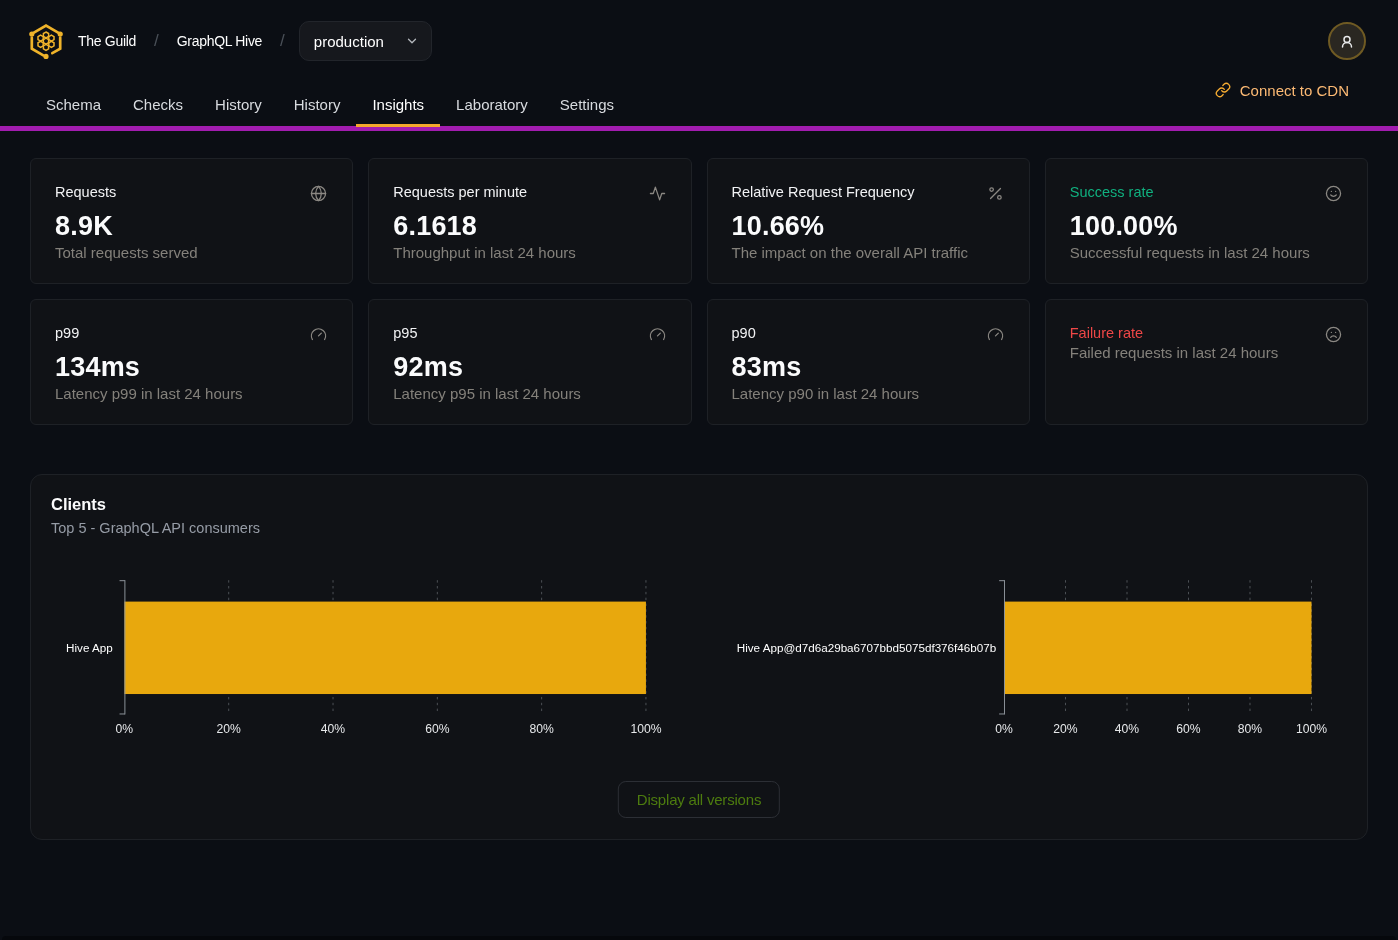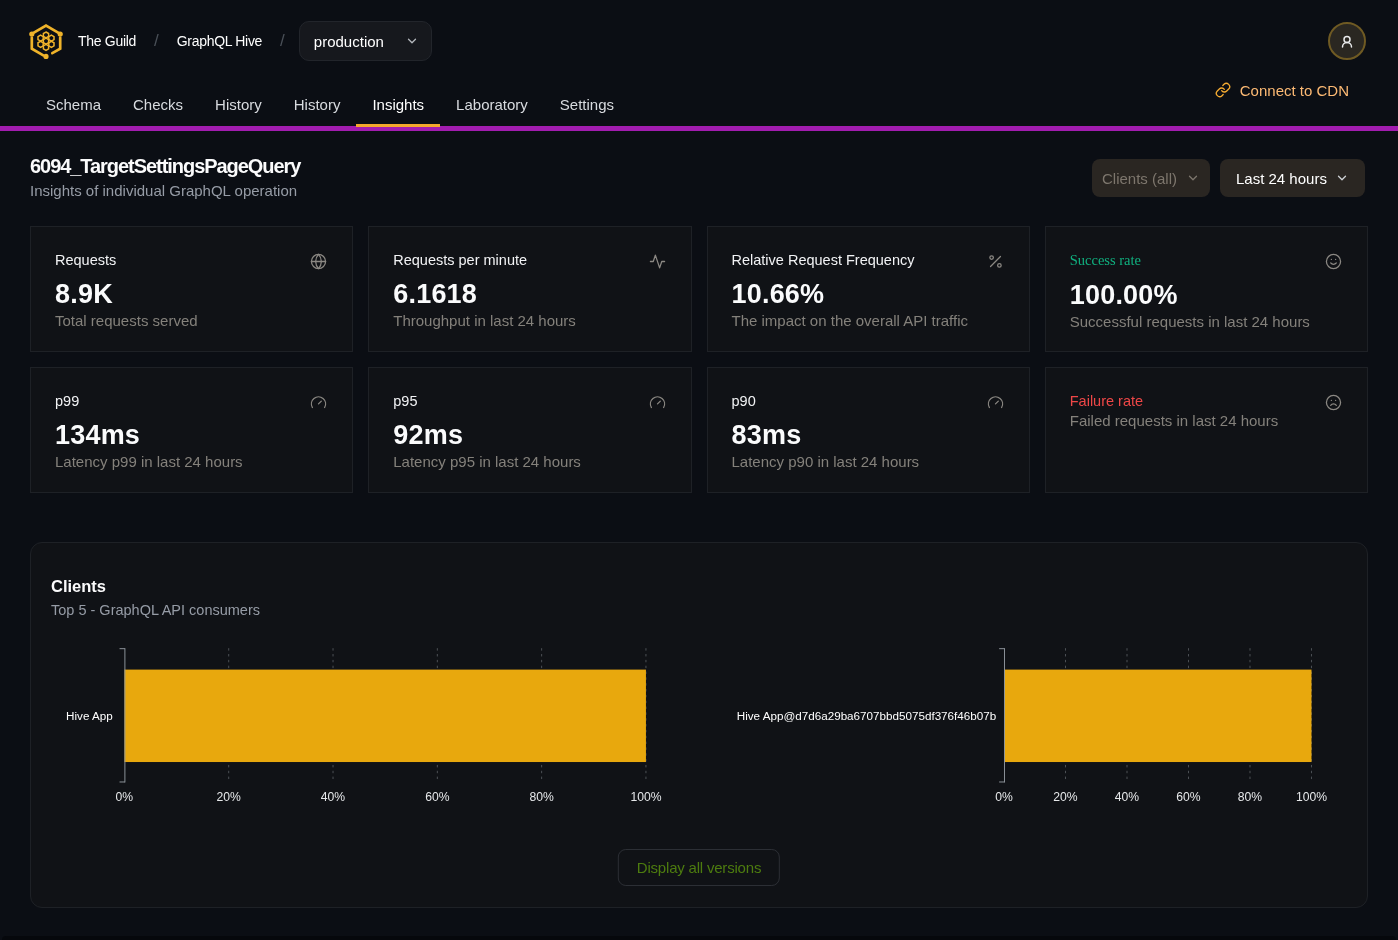--- a/index.html
+++ b/index.html
@@ -46,33 +46,33 @@
   .fbtn {
     height:38px; display:flex; align-items:center; justify-content:space-between;
     background:#2a2622; border-radius:8px; font-size:15px; font-weight:500; color:#fff;
   }
   .fbtn.w1 { width:118px; padding:0 10px; }
   .fbtn.w2 { width:145px; padding:0 16px; }
   .fbtn.disabled { color:#7d766d; }
   
   .grid { display:grid; grid-template-columns:repeat(4,1fr); gap:15px 15px; margin-top:27px; }
   .card {
-    background:#101216; border:1px solid #1e2126; border-radius:0;
+    background:#101216; border:1px solid #1e2126; border-radius:6px;
     height:126px; padding:25px 24px 0 24px; position:relative;
   }
   .card .ctitle { font-size:14.5px; color:#f2f3f5; }
-  .card .ctitle.green { color:#10b07f;font-family:Liberation Serif, serif; }
+  .card .ctitle.green { color:#10b07f; }
   .card .ctitle.red { color:#ee4747; }
   .card .cicon { position:absolute; top:26px; right:25px; color:#8b8883; }
   .card .cval { font-size:27px; font-weight:700; color:#fafbfc; line-height:30px; margin-top:11px; letter-spacing:0.2px; }
   .card .csub { font-size:15px; color:#84817b; margin-top:3px; }
   
   .clients {
     margin-top:49px; height:366px; background:#101216; border:1px solid #1e2126; border-radius:12px;
-    padding:34px 20px 0 20px; position:relative;
+    padding:20px 20px 0 20px; position:relative;
   }
   .clients h2 { font-size:16.5px; font-weight:700; color:#fbfbfc; }
   .clients .sub { font-size:14.5px; color:#969ca6; margin-top:6px; }
   .charts { position:absolute; left:0px; top:97px; width:1334px; height:174px; display:flex;gap:36px; }
   .chart { width:667px; height:174px; }
   .allbtn {
     position:absolute; left:50%; transform:translateX(-50%); top:306px;
     height:37px; padding:0 18px; display:flex; align-items:center;
     border:1px solid #2c2f35; border-radius:8px; background:transparent;
     color:#4d7c0f; font-size:15px; letter-spacing:-0.2px;
@@ -130,38 +130,20 @@
     <div class="cdn">
       <svg width="16" height="16" viewBox="0 0 24 24" fill="none" stroke="#f6ab31" stroke-width="2" stroke-linecap="round" stroke-linejoin="round">
         <path d="M10 13a5 5 0 0 0 7.54.54l3-3a5 5 0 0 0-7.07-7.07l-1.72 1.71"></path>
         <path d="M14 11a5 5 0 0 0-7.54-.54l-3 3a5 5 0 0 0 7.07 7.07l1.71-1.71"></path>
       </svg>
       Connect to CDN
     </div>
   </div>
 
   <div class="main">
-    <div class="pagehead">
-      <div>
-        <h1>6094_TargetSettingsPageQuery</h1>
-        <div class="sub">Insights of individual GraphQL operation</div>
-      </div>
-      <div class="filters">
-        <div class="fbtn w1 disabled">Clients (all)
-          <svg width="14" height="14" viewBox="0 0 24 24" fill="none" stroke="#7d766d" stroke-width="2.2" stroke-linecap="round" stroke-linejoin="round">
-            <polyline points="6 9 12 15 18 9"></polyline>
-          </svg>
-        </div>
-        <div class="fbtn w2">Last 24 hours
-          <svg width="14" height="14" viewBox="0 0 24 24" fill="none" stroke="#cfd2d6" stroke-width="2.2" stroke-linecap="round" stroke-linejoin="round">
-            <polyline points="6 9 12 15 18 9"></polyline>
-          </svg>
-        </div>
-      </div>
-    </div>
 
     <div class="grid">
       <div class="card">
         <div class="ctitle">Requests</div>
         <div class="cicon"><svg width="17" height="17" viewBox="0 0 24 24" fill="none" stroke="currentColor" stroke-width="1.8" stroke-linecap="round" stroke-linejoin="round">
             <circle cx="12" cy="12" r="10"></circle>
             <path d="M12 2a14.5 14.5 0 0 0 0 20 14.5 14.5 0 0 0 0-20"></path>
             <path d="M2 12h20"></path>
           </svg></div>
         <div class="cval">8.9K</div>

